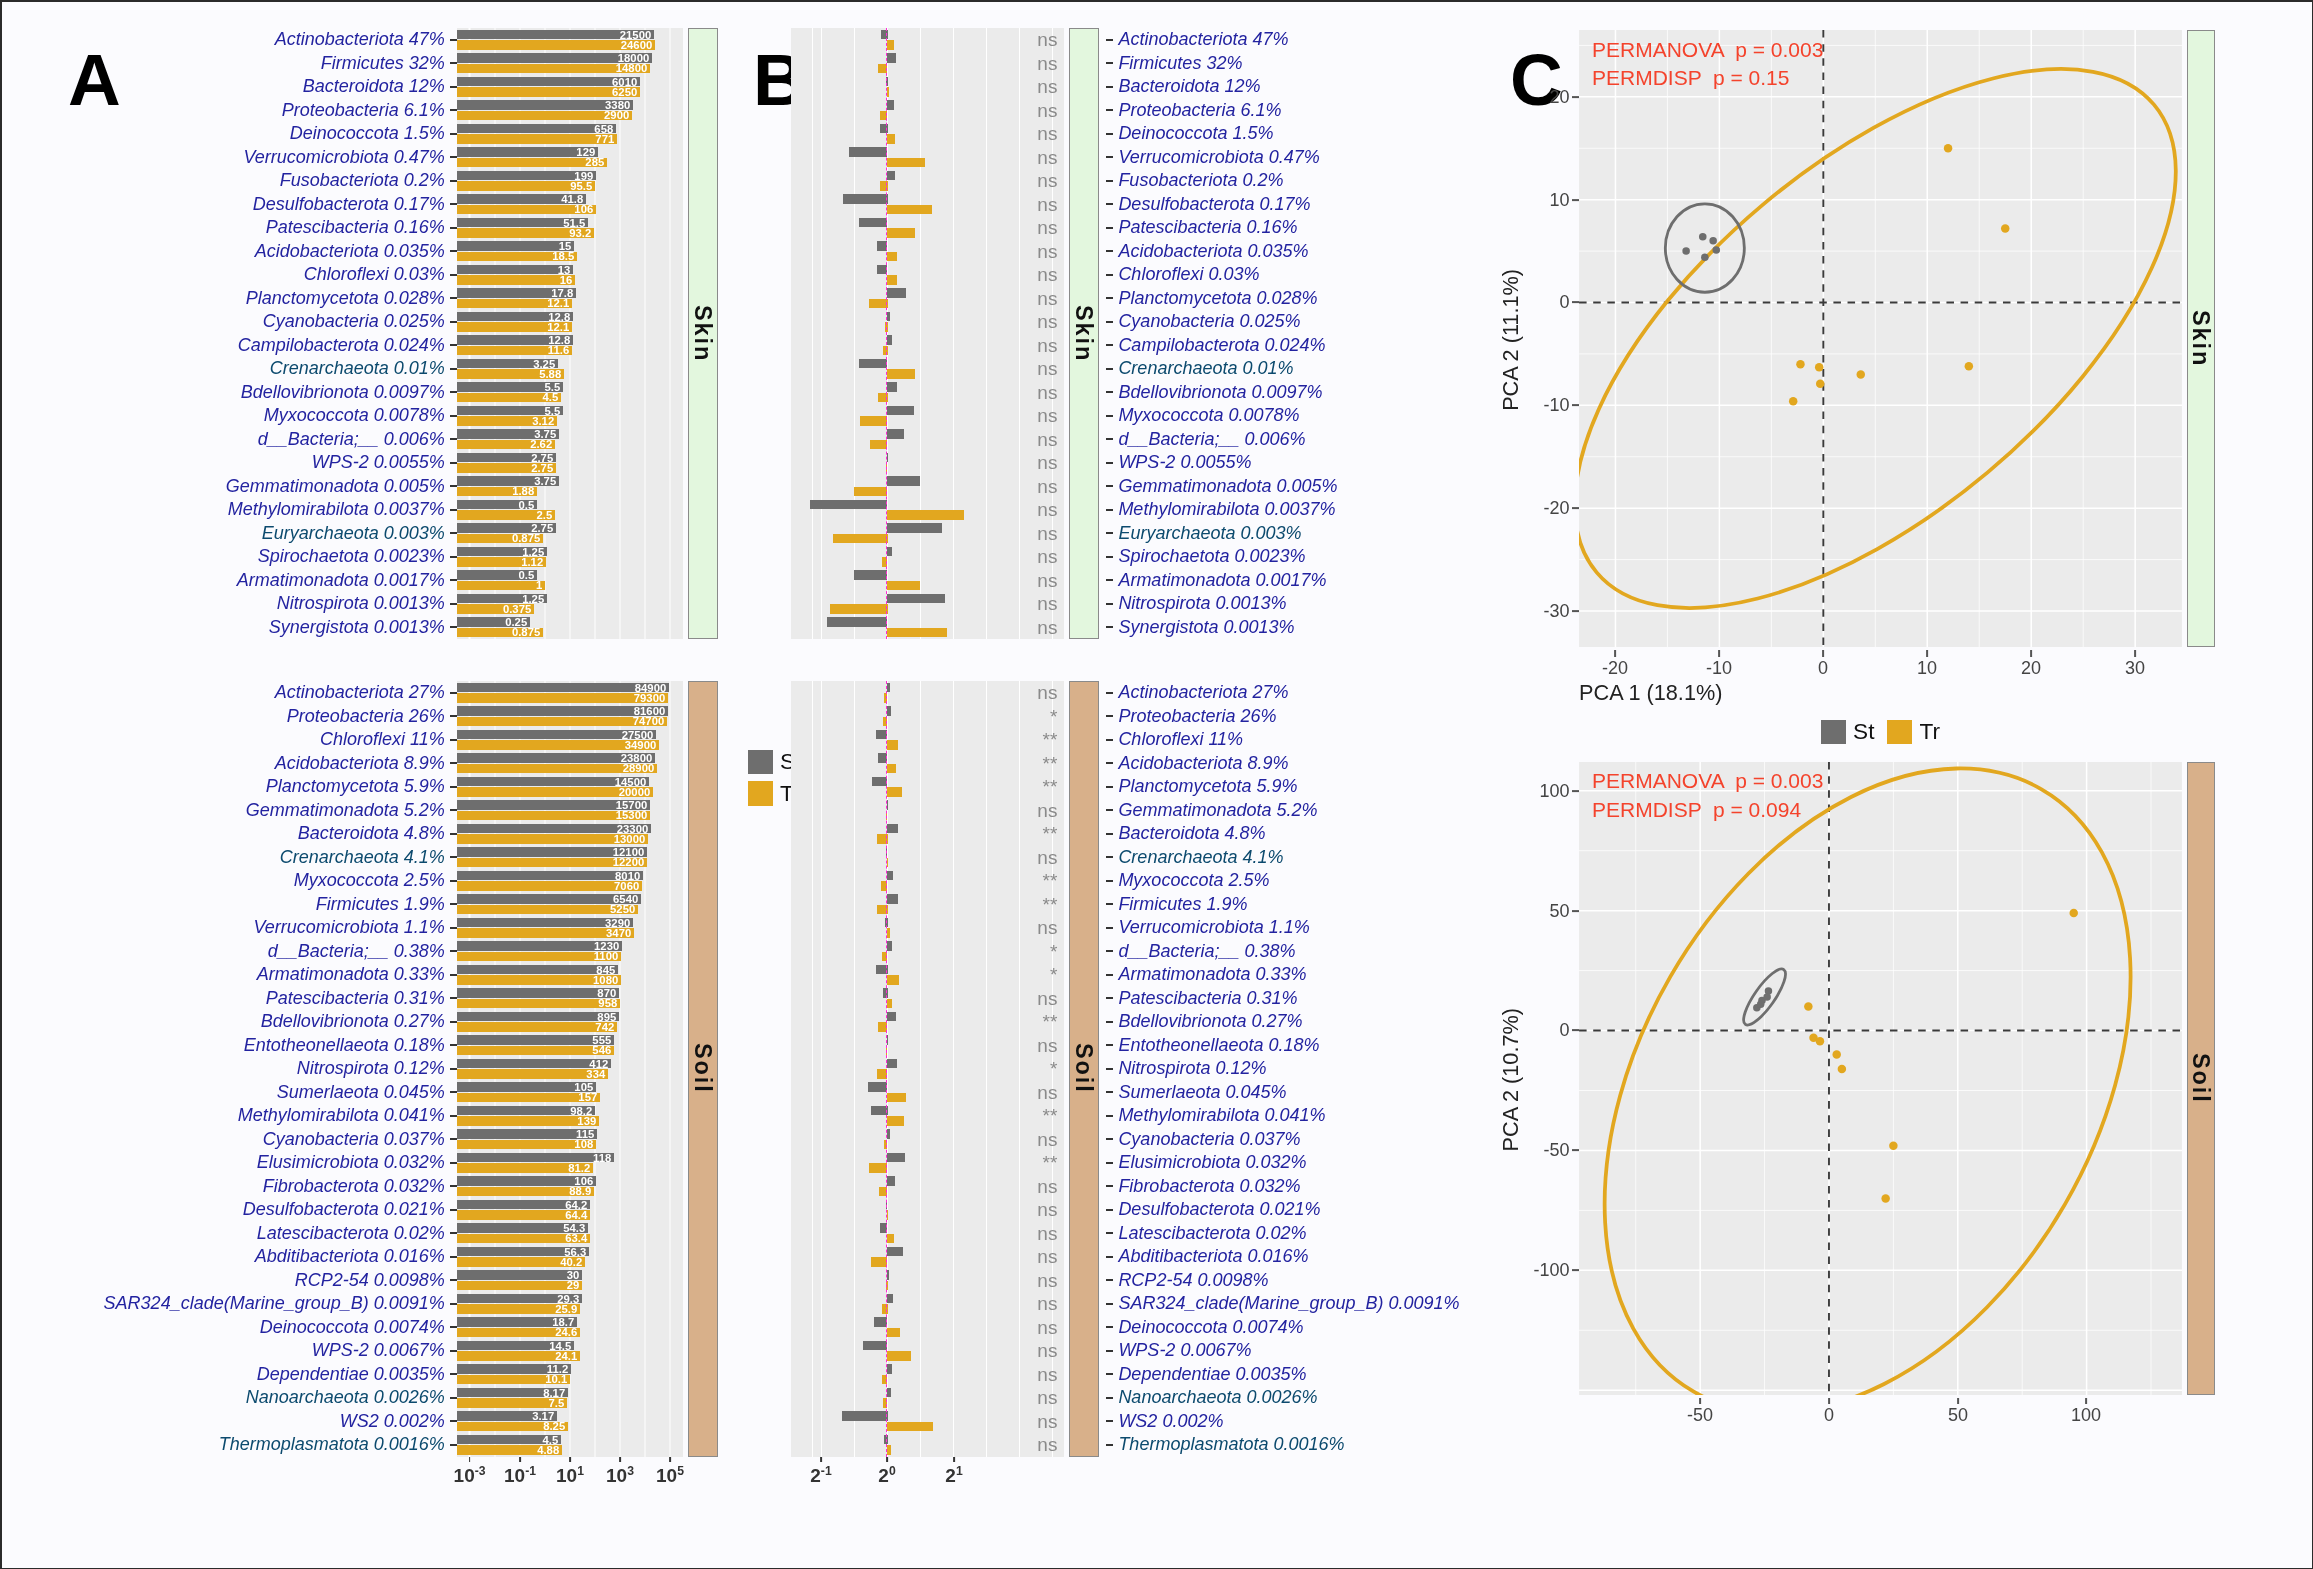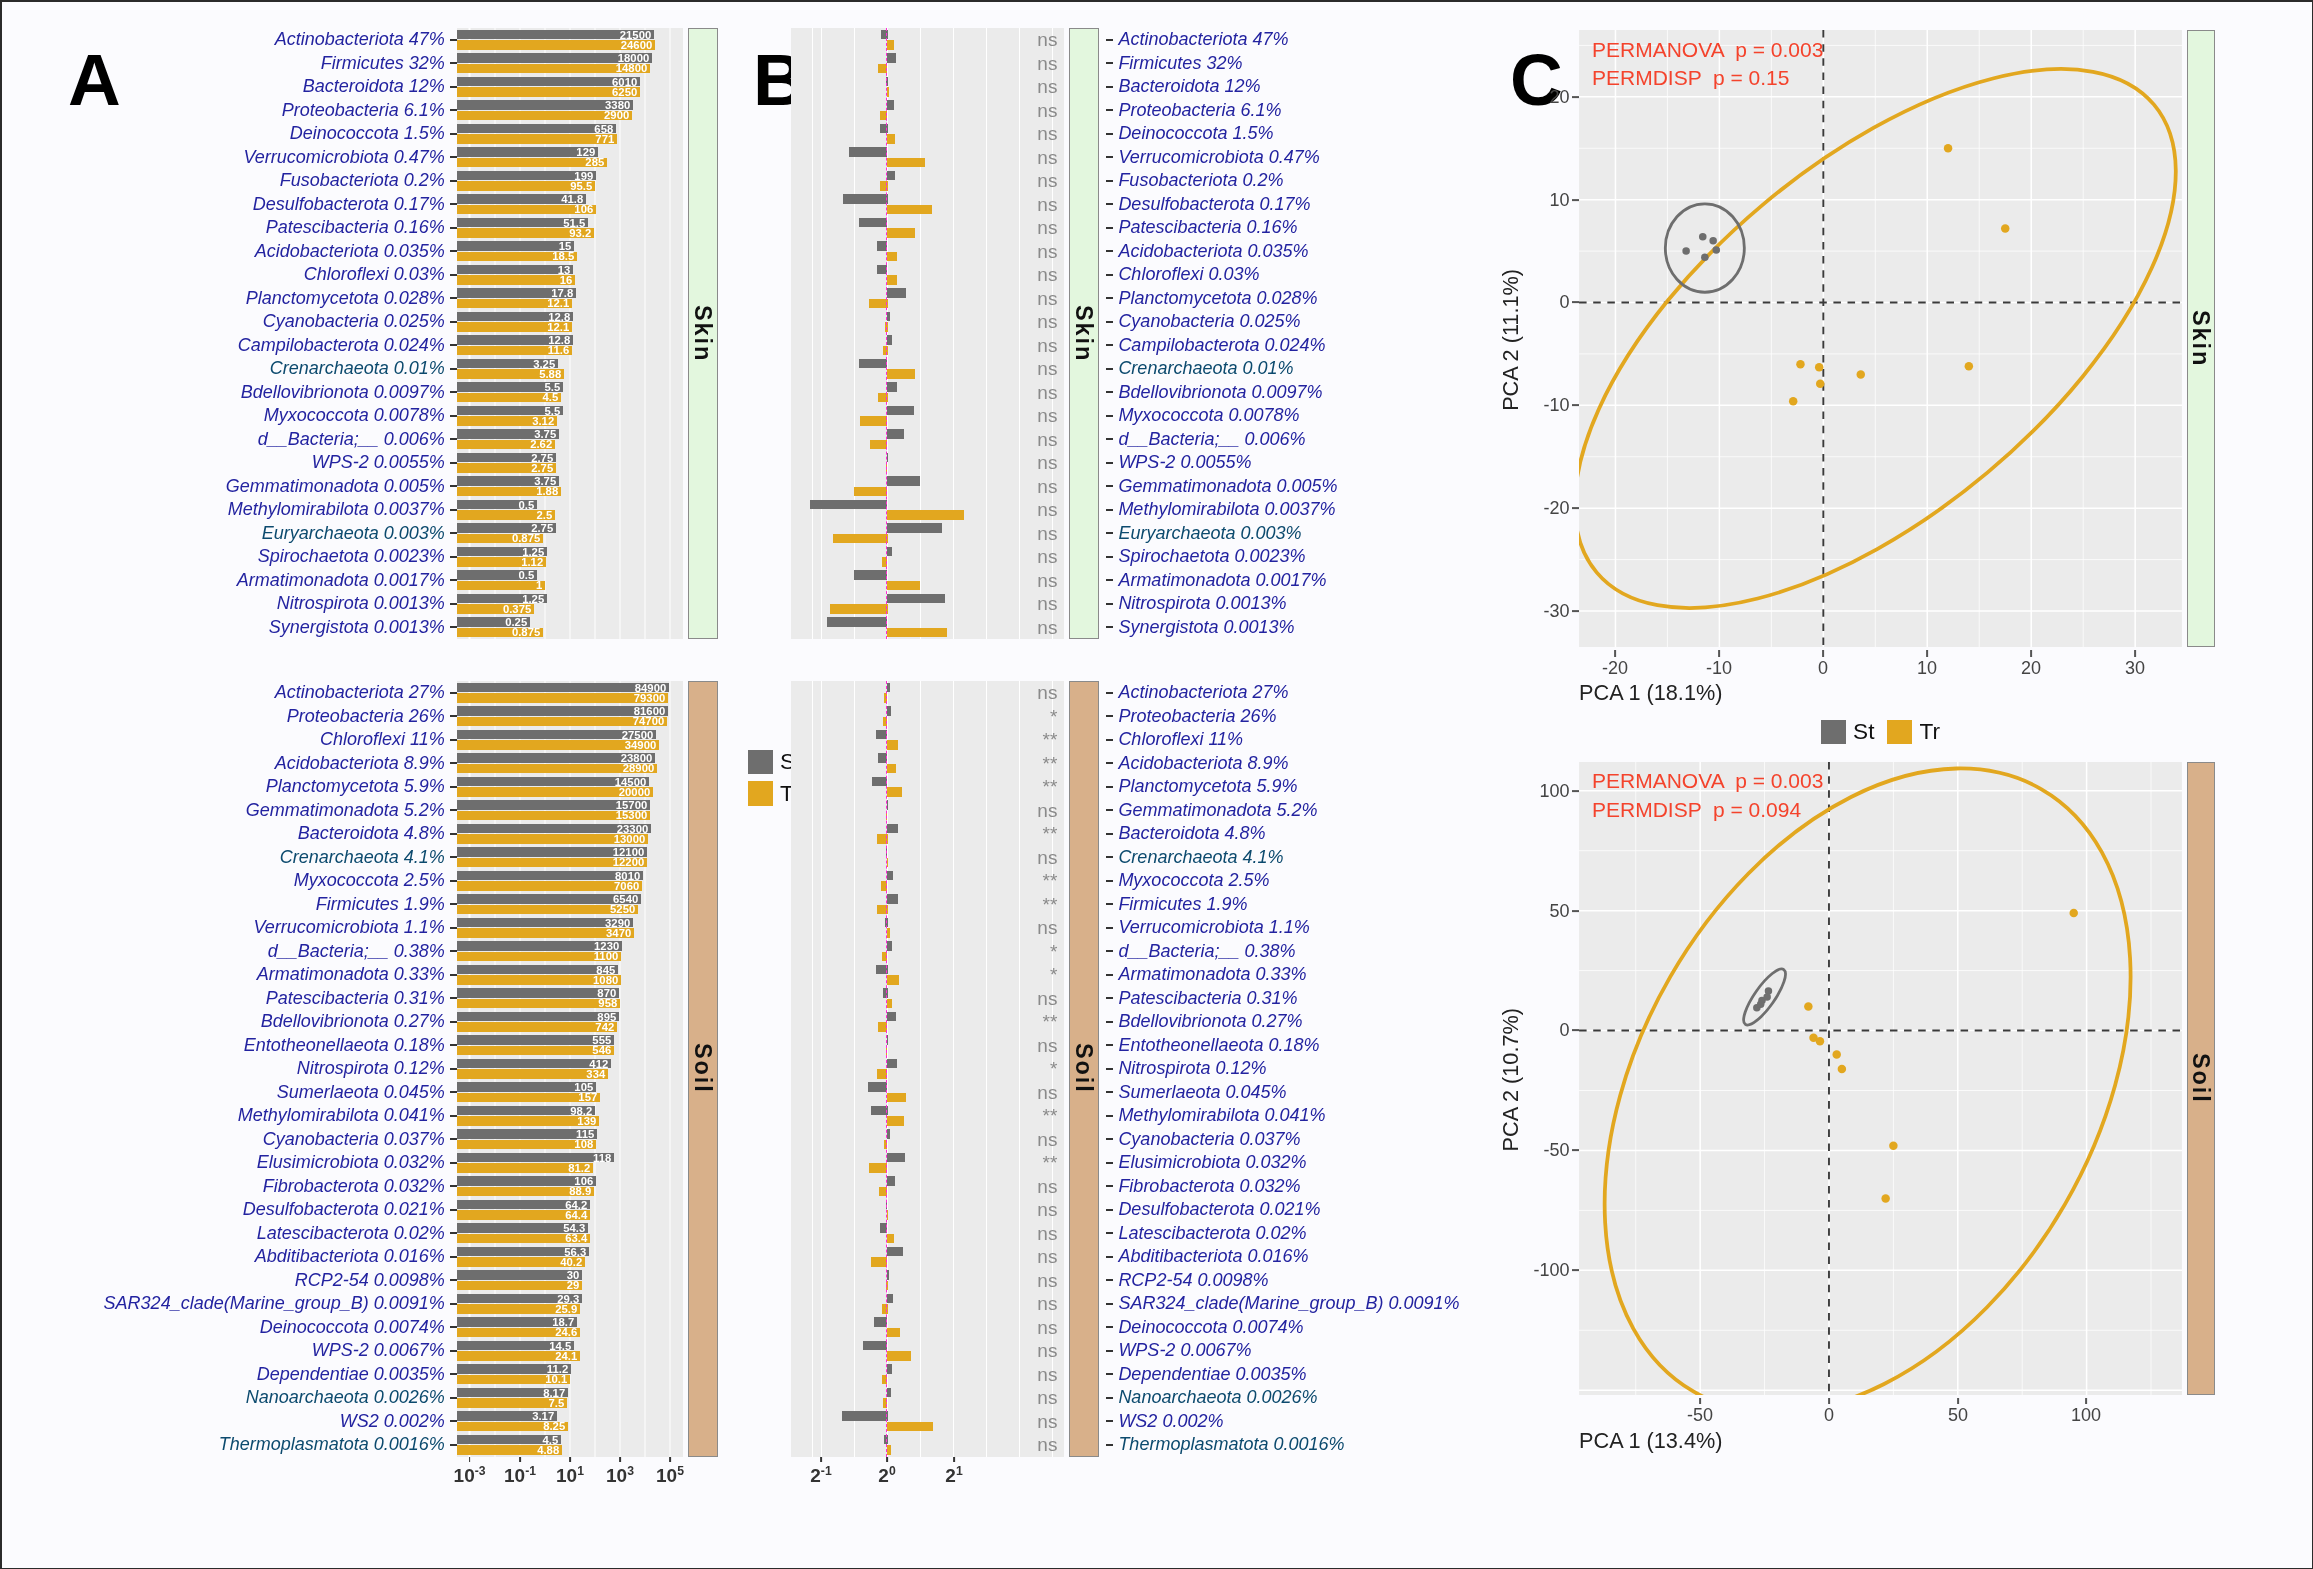--- a/index.html
+++ b/index.html
@@ -332,21 +332,21 @@
               <span>2.75</span>
             </div>
             <div class="abar tr" style="width: 99px;">
               <span>2.75</span>
             </div>
           </div>
           <div class="bar-row">
             <div class="abar st" style="width: 102px;">
               <span>3.75</span>
             </div>
-            <div class="abar tr" style="width: 80px; padding-left: 24px;">
+            <div class="abar tr" style="width: 80px;">
               <span>1.88</span>
             </div>
           </div>
           <div class="bar-row">
             <div class="abar st" style="width: 80px;">
               <span>0.5</span>
             </div>
             <div class="abar tr" style="width: 98px;">
               <span>2.5</span>
             </div>
@@ -1550,16 +1550,15 @@
       <div class="xticksrow" style="margin-left: 85px; width: 603px;">
         <div class="tmark" style="left: 121px;"></div>
         <span class="tlab" style="left: 121px;">-50</span>
         <div class="tmark" style="left: 250px;"></div>
         <span class="tlab" style="left: 250px;">0</span>
         <div class="tmark" style="left: 379px;"></div>
         <span class="tlab" style="left: 379px;">50</span>
         <div class="tmark" style="left: 507px;"></div>
         <span class="tlab" style="left: 507px;">100</span>
       </div>
-      <div class="xlabel" style="margin-left: 85px; width: 603px;">PCA 1 (13.4%)</div>
     </div>
 </div>
 
 
 </body></html>

